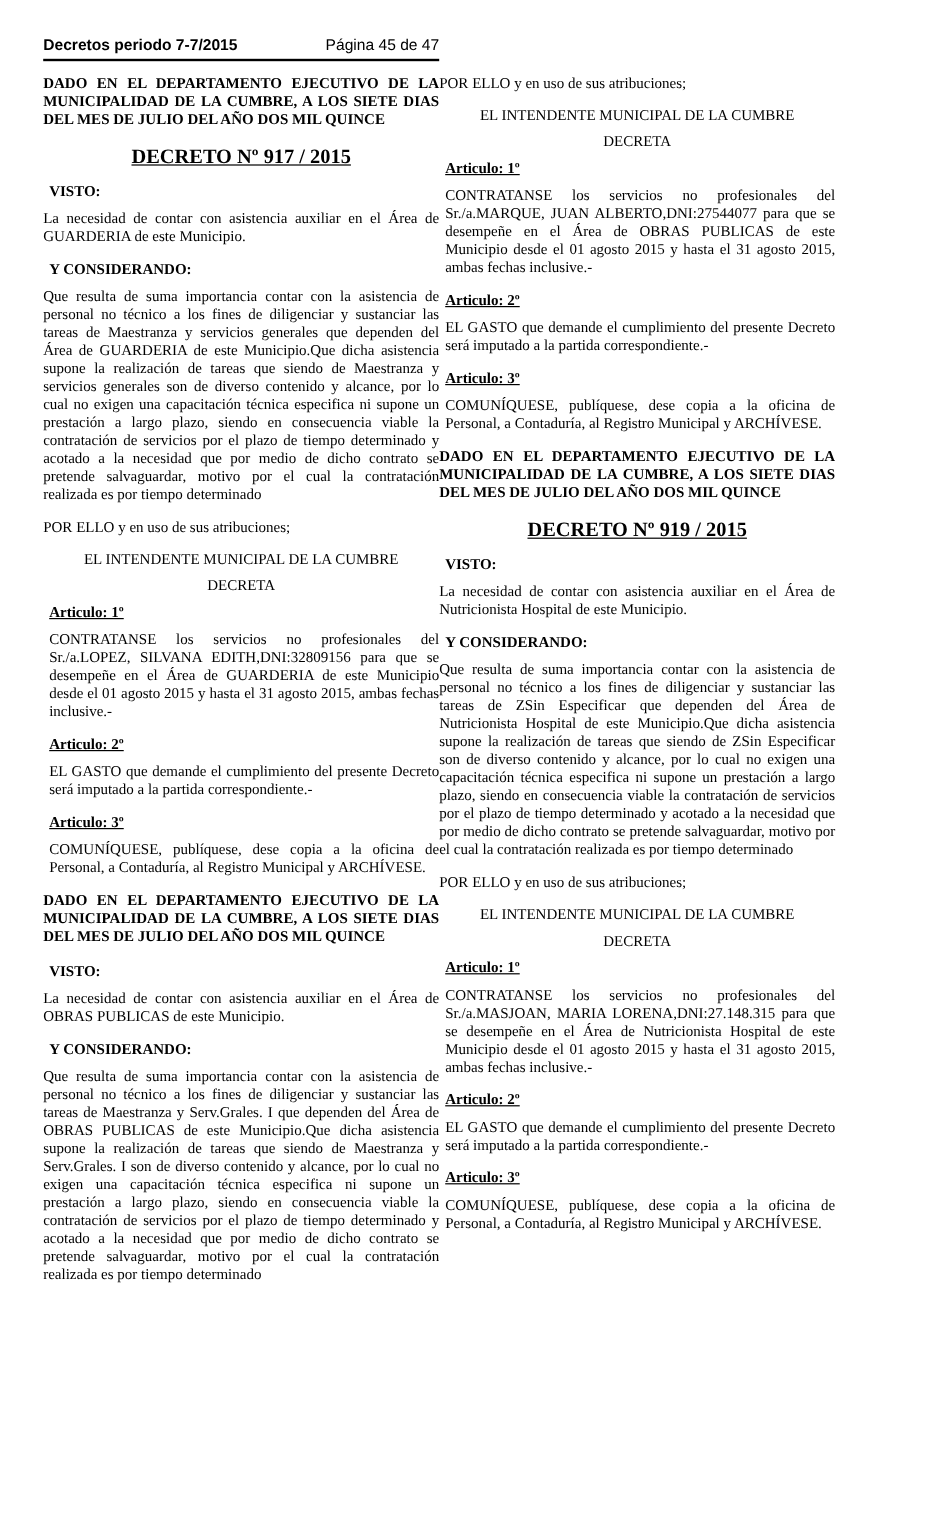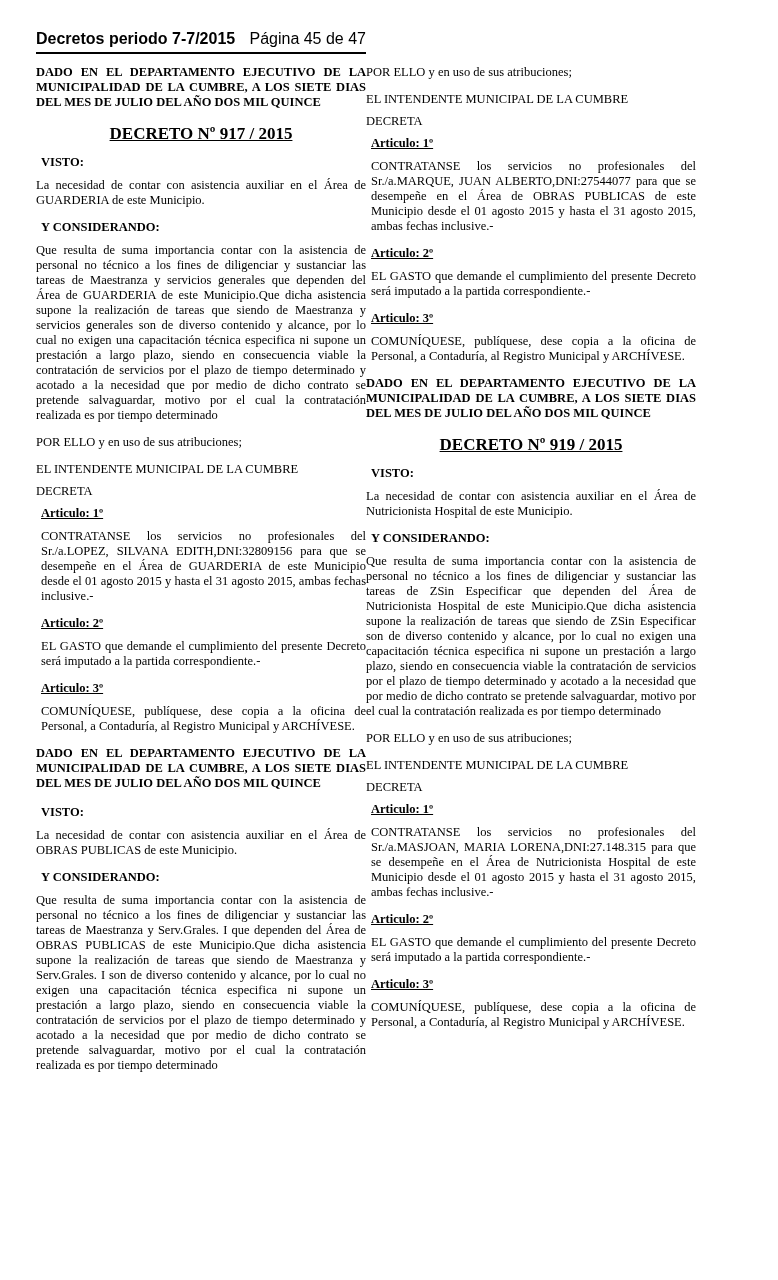--- a/index.html
+++ b/index.html
@@ -11,36 +11,36 @@
     color: #000;
   }
   .page { position: absolute; inset: 0; padding: 30px 36px 0 36px; }
 
   .header {
     width: 330px;
     display: flex; justify-content: space-between; align-items: flex-end;
     border-bottom: 2px solid #000;
     padding-bottom: 4px;
     font-family: "Liberation Sans", "DejaVu Sans", sans-serif;
-    font-size: 16px;
+    font-size: 13px;
   }
   .header .hl { font-weight: bold; }
   .header .hr { font-weight: normal; }
 
   .columns { display: flex; margin-top: 11px; }
   .column { width: 330px; font-size: 12.5px; line-height: 15px; }
 
   .block { margin-bottom: 12px; }
   .b-dado   { font-weight: bold; text-align: justify; margin-bottom: 14px; }
   .b-title  { font-weight: bold; text-align: center; text-decoration: underline;
               font-size: 17px; margin: 16px 0 14px 0; }
   .b-label  { font-weight: bold; padding-left: 5px; margin-bottom: 8px; }
   .b-para   { text-align: justify; }
   .b-ipara  { text-align: justify; padding-left: 5px; }
-  .b-center { margin-bottom: 7px; }
+  .b-center { text-align: center; margin-bottom: 7px; }
   .b-article{ font-weight: bold; text-decoration: underline;
               padding-left: 5px; margin-bottom: 8px; }
 </style>
 </head>
 <body>
 
 <div class="page">
   <div class="header">
     <span class="hl">Decretos periodo 7-7/2015</span>
     <span class="hr">Página 45 de 47</span>

